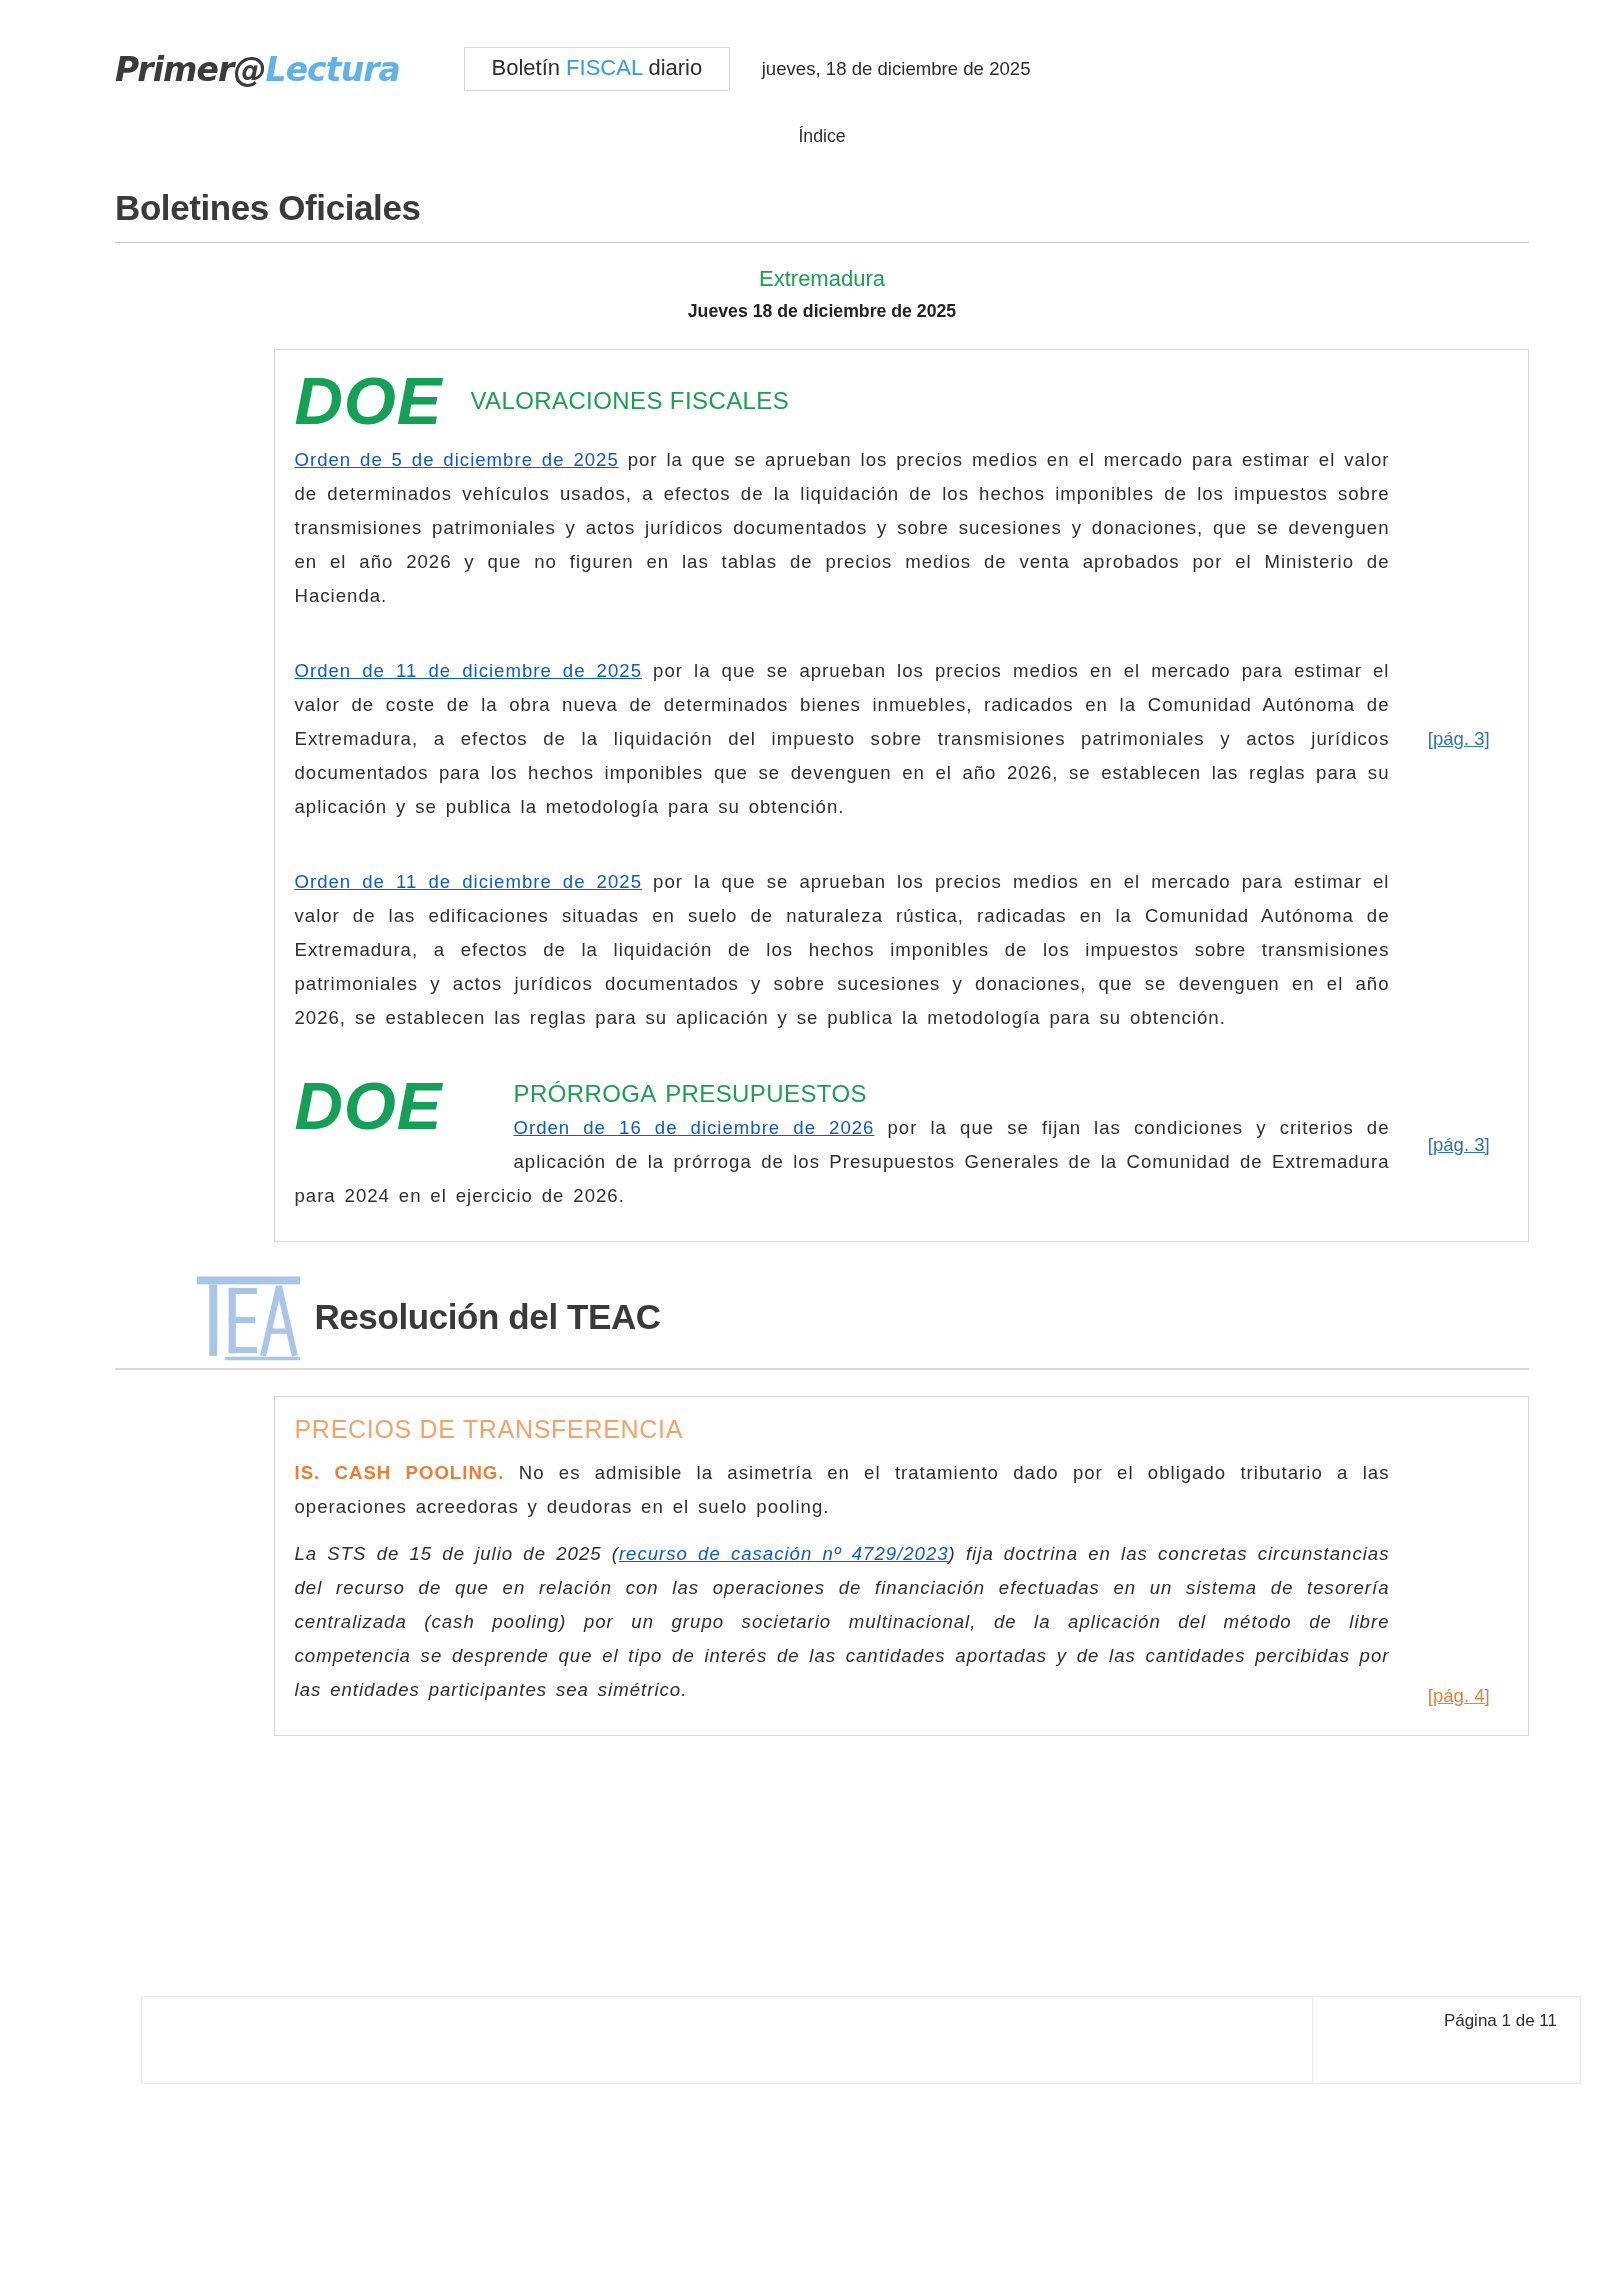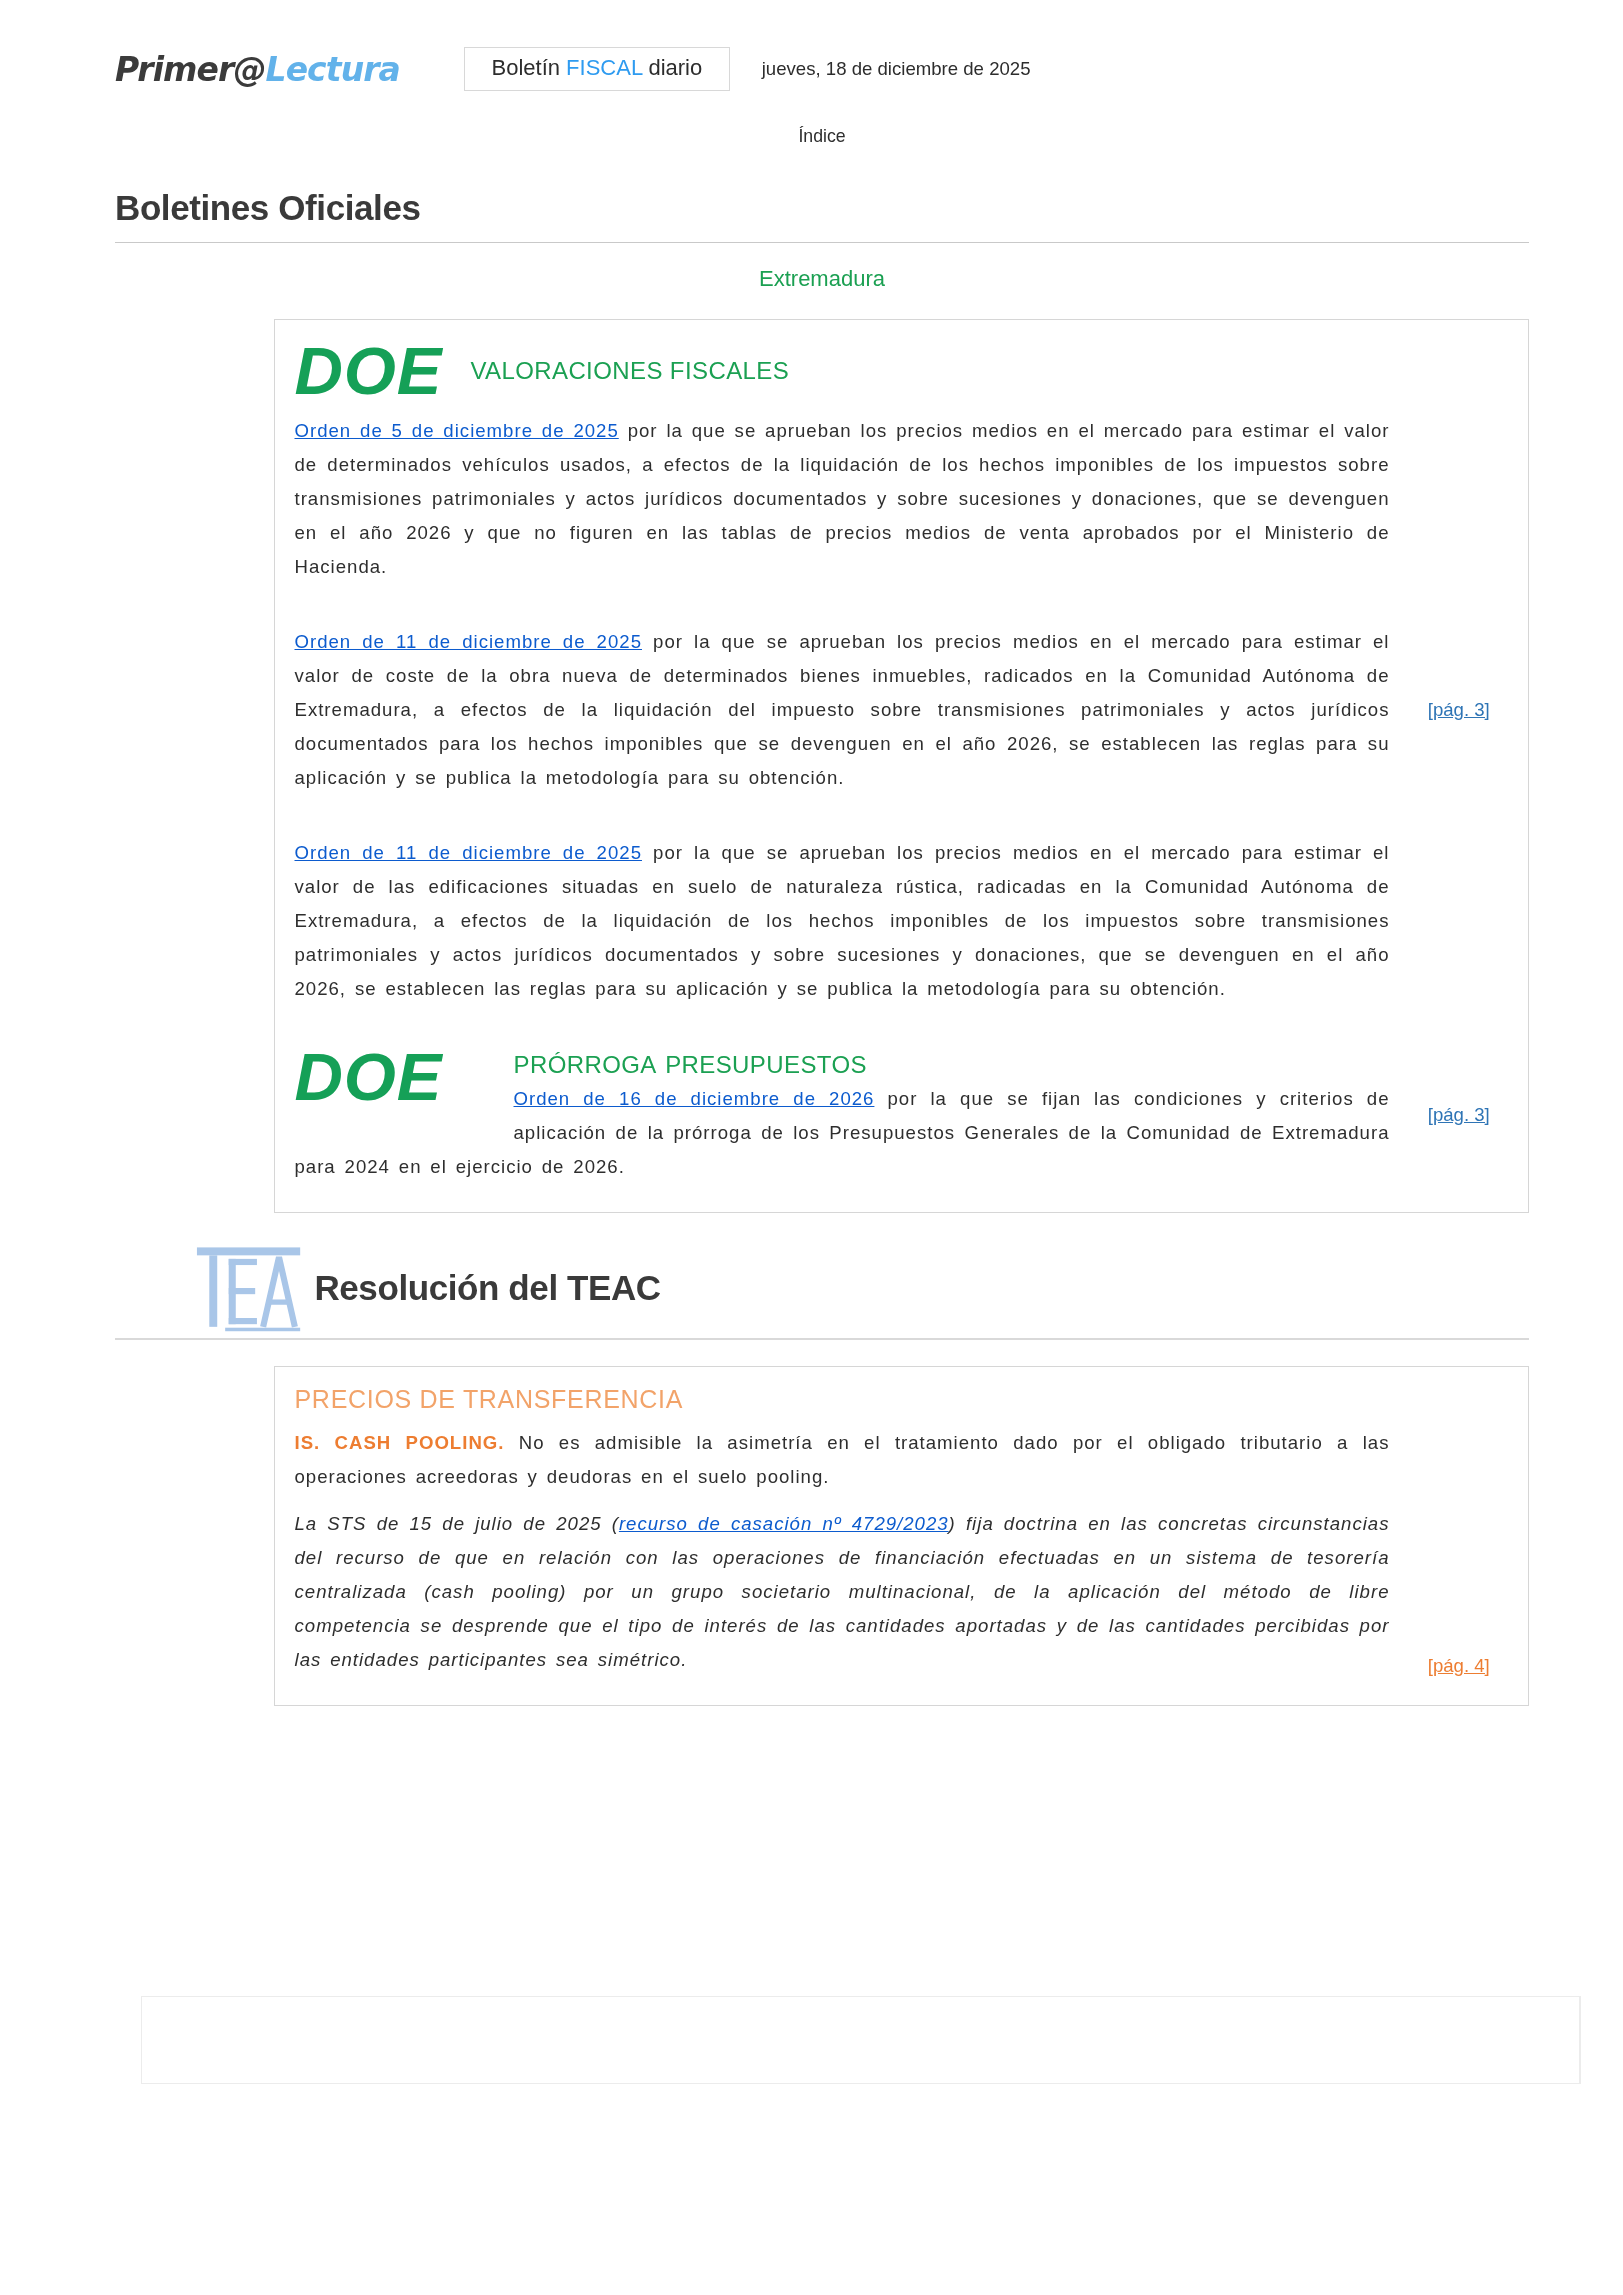--- a/index.html
+++ b/index.html
@@ -73,20 +73,21 @@
     </div>
     <div class="hdate">jueves, 18 de diciembre de 2025</div>
   </div>
 
   <div class="indice">Índice</div>
 
   <div class="h1">Boletines Oficiales</div>
   <div class="rule"></div>
 
   <div class="region">Extremadura</div>
+  <div class="region-date">Jueves 18 de diciembre de 2025</div>
 
   <div class="box">
     <div class="doe-header">
       <span class="doe-logo">DOE</span>
       <span class="doe-heading">VALORACIONES FISCALES</span>
     </div>
 
     <div class="entry first">
       <div class="entry-text">
         <a class="link">Orden de 5 de diciembre de 2025</a><span> por la que se aprueban los precios medios en el mercado para estimar el valor de determinados vehículos usados, a efectos de la liquidación de los hechos imponibles de los impuestos sobre transmisiones patrimoniales y actos jurídicos documentados y sobre sucesiones y donaciones, que se devenguen en el año 2026 y que no figuren en las tablas de precios medios de venta aprobados por el Ministerio de Hacienda.</span>
@@ -153,16 +154,17 @@
         <span>La STS de 15 de julio de 2025 (</span><a class="link">recurso de casación nº 4729/2023</a><span>) fija doctrina en las concretas circunstancias del recurso de que en relación con las operaciones de financiación efectuadas en un sistema de tesorería centralizada (cash pooling) por un grupo societario multinacional, de la aplicación del método de libre competencia se desprende que el tipo de interés de las cantidades aportadas y de las cantidades percibidas por las entidades participantes sea simétrico.</span>
       </div>
       <div class="entry-side side-top">
         <a class="pageref orange">[pág. 4]</a>
       </div>
     </div>
   </div>
 
   <div class="footer">
     <div class="footer-left"></div>
+    <div class="footer-right">Página 1 de 11</div>
   </div>
 
 </div>
 
 
 </body></html>

